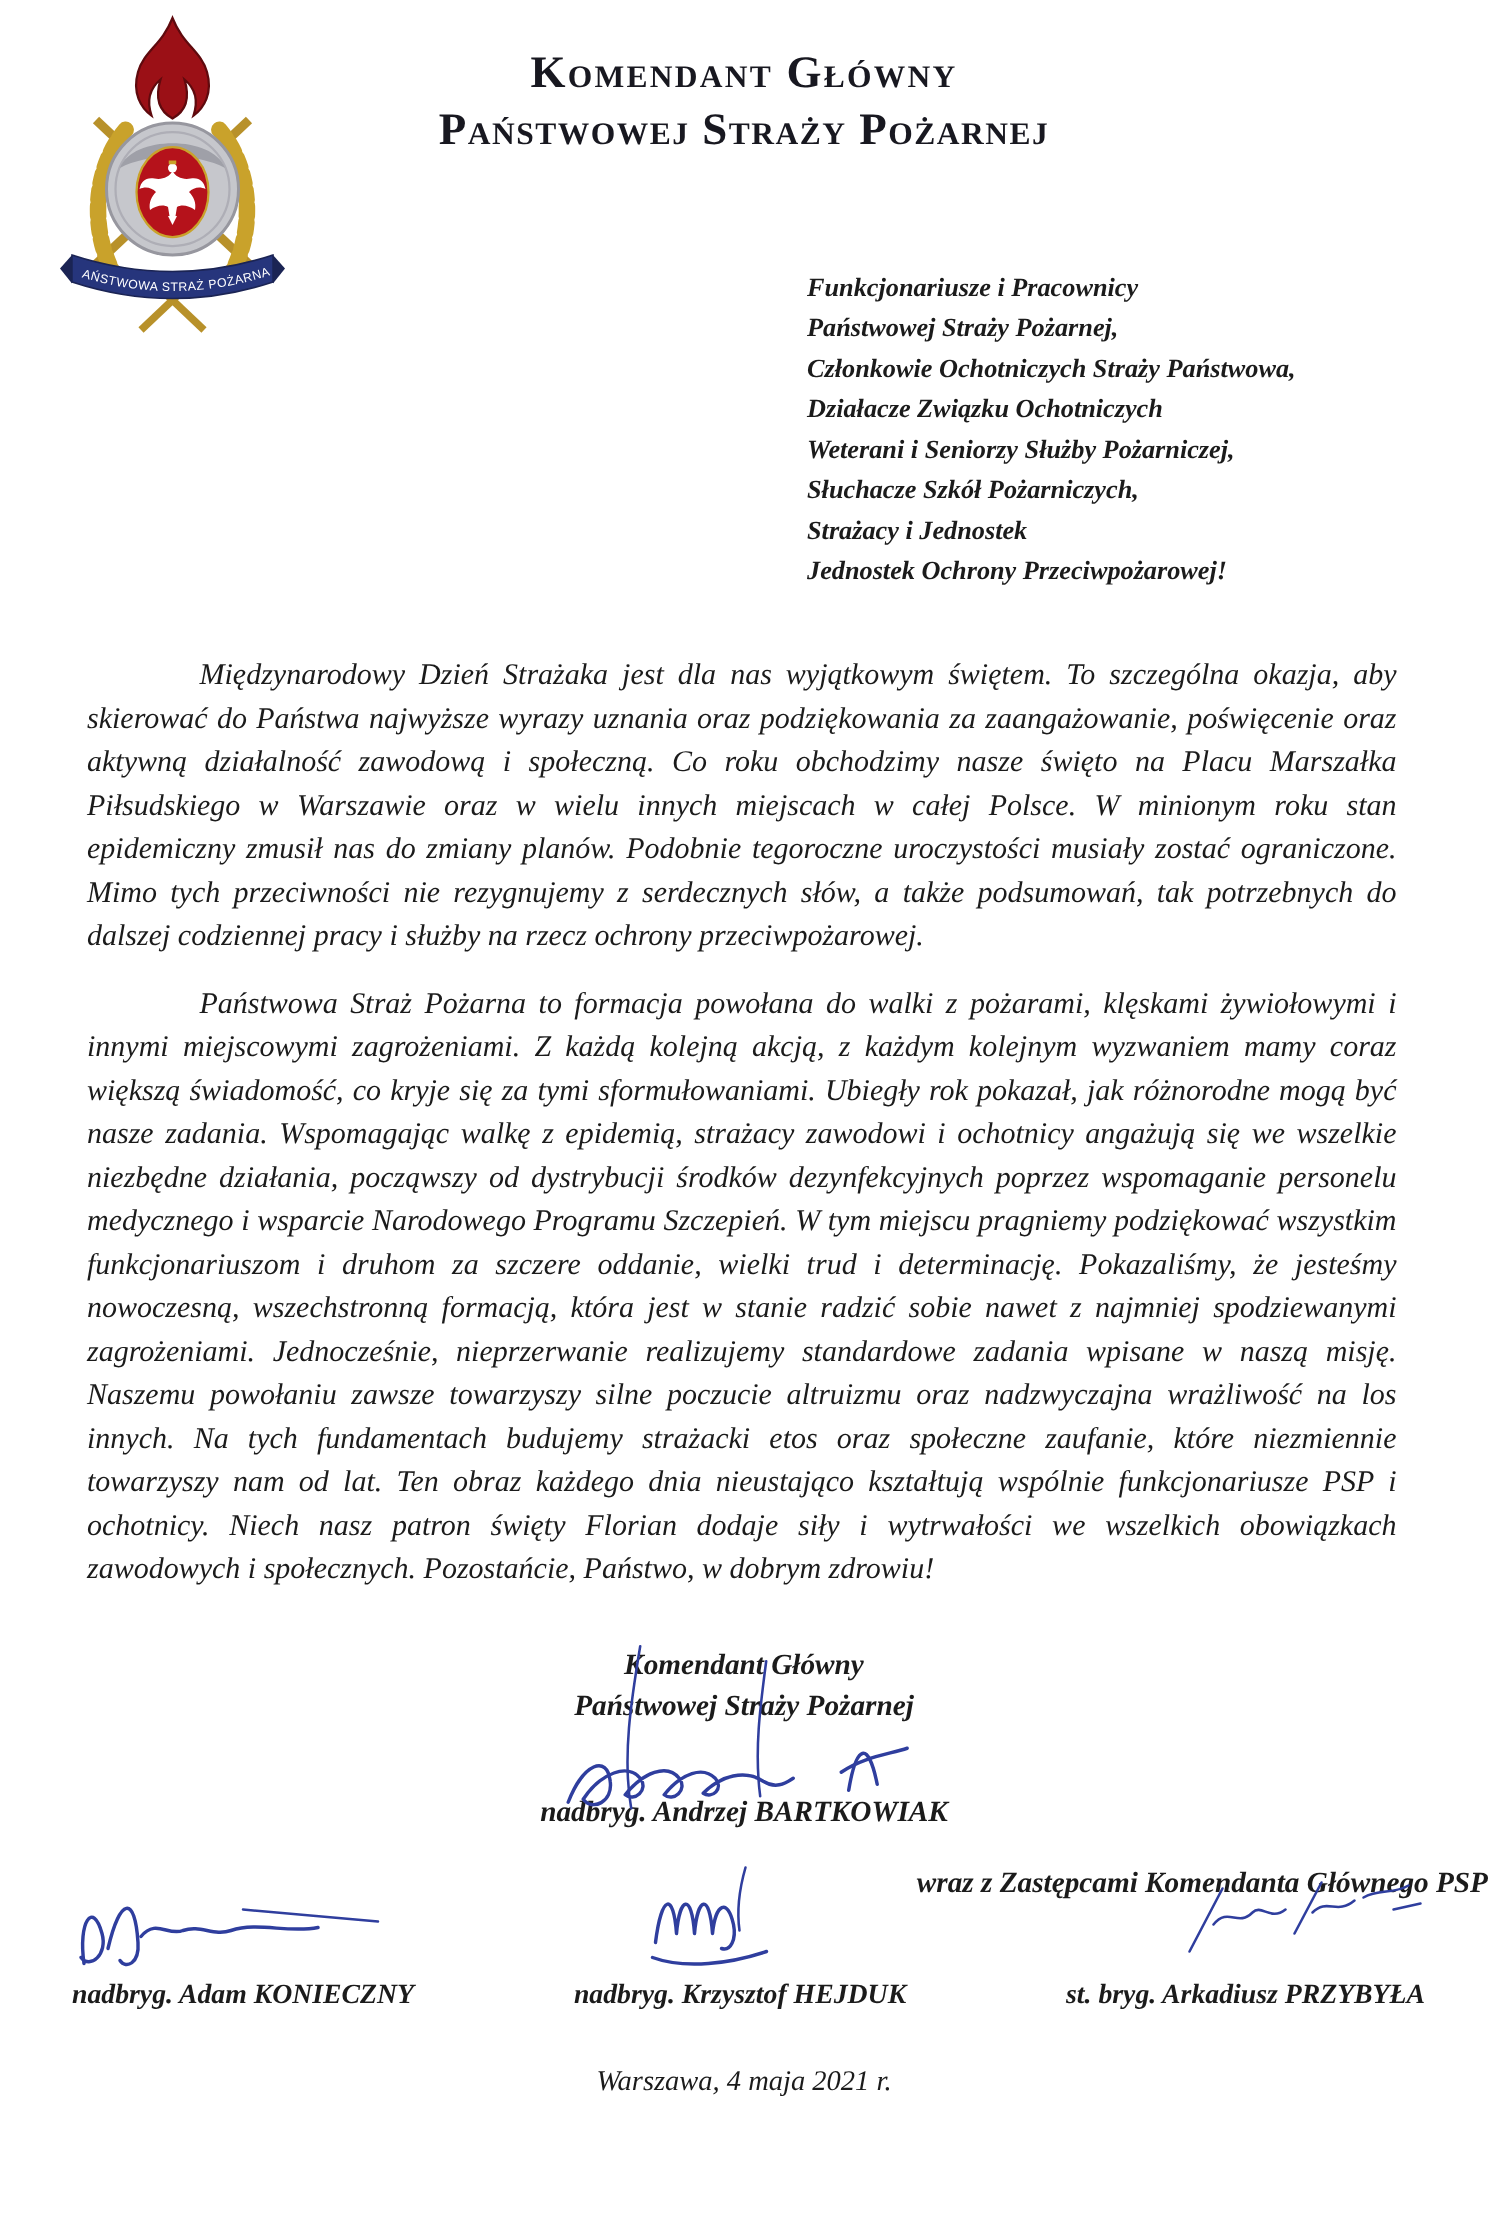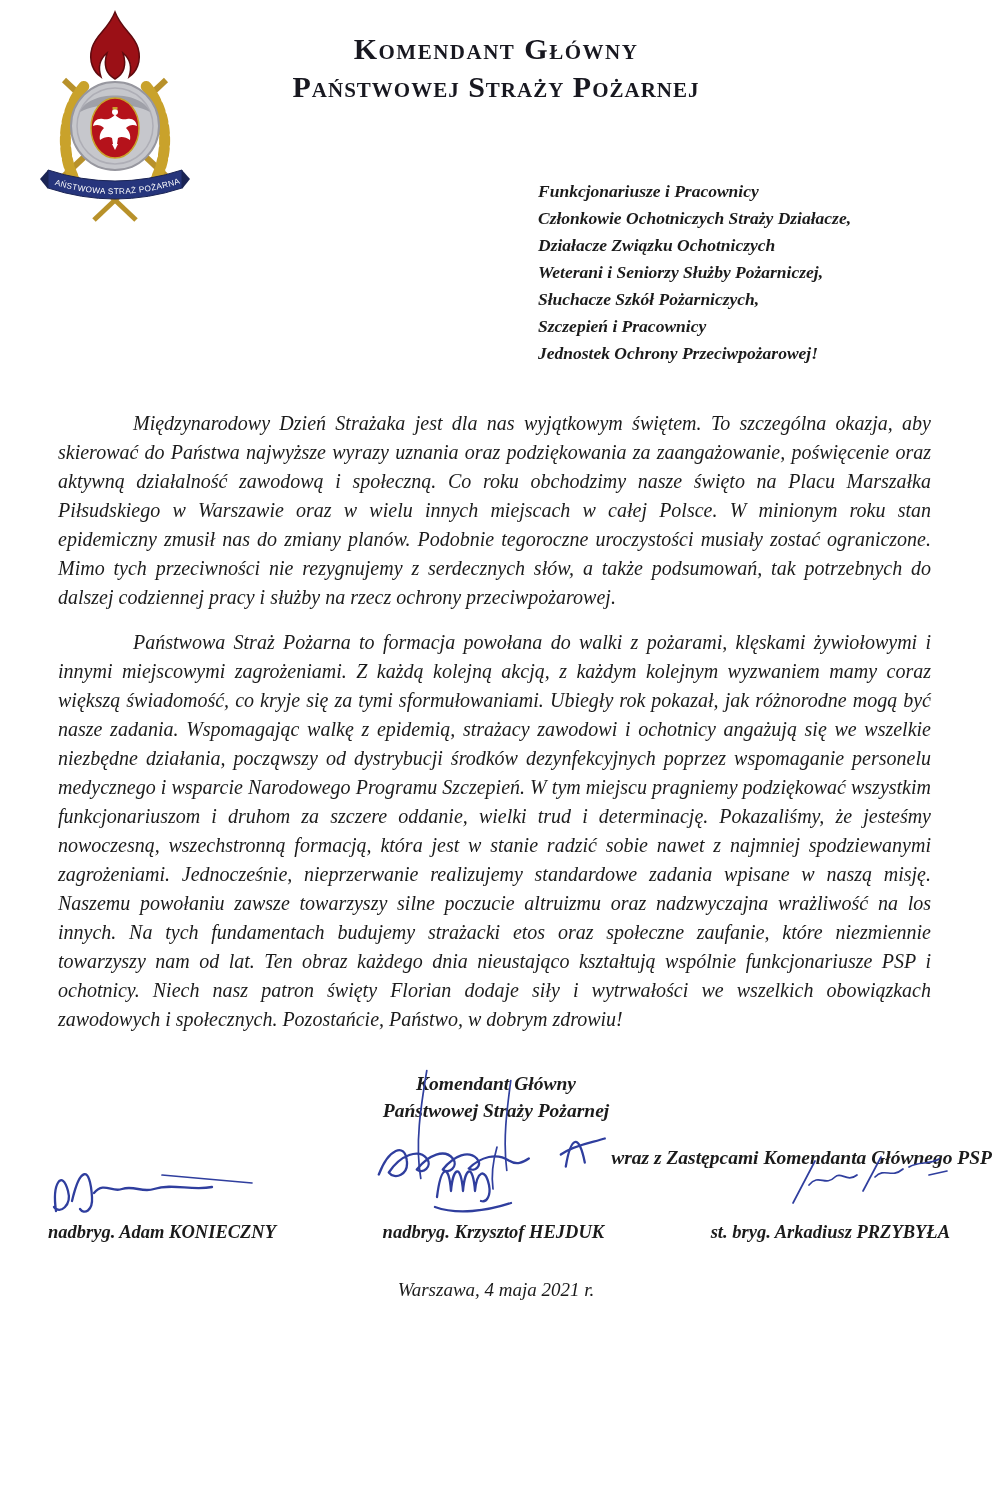--- a/index.html
+++ b/index.html
@@ -159,43 +159,45 @@
     </svg>
 
     <div class="title-block">
       <div class="title-line1">Komendant Główny</div>
       <div class="title-line2">Państwowej Straży Pożarnej</div>
     </div>
   </div>
 
   <div class="addressees">
     <div>Funkcjonariusze i Pracownicy</div>
-    <div>Członkowie Ochotniczych Straży Działacze,</div>
+    <div>Państwowej Straży Pożarnej,</div>
+    <div>Członkowie Ochotniczych Straży Państwowa,</div>
     <div>Działacze Związku Ochotniczych</div>
     <div>Weterani i Seniorzy Służby Pożarniczej,</div>
     <div>Słuchacze Szkół Pożarniczych,</div>
-    <div>Szczepień i Pracownicy</div>
+    <div>Strażacy i Jednostek</div>
     <div>Jednostek Ochrony Przeciwpożarowej!</div>
   </div>
 
   <div class="body-text">
     <p>Międzynarodowy Dzień Strażaka jest dla nas wyjątkowym świętem. To szczególna okazja, aby skierować do Państwa najwyższe wyrazy uznania oraz podziękowania za zaangażowanie, poświęcenie oraz aktywną działalność zawodową i społeczną. Co roku obchodzimy nasze święto na Placu Marszałka Piłsudskiego w Warszawie oraz w wielu innych miejscach w całej Polsce. W minionym roku stan epidemiczny zmusił nas do zmiany planów. Podobnie tegoroczne uroczystości musiały zostać ograniczone. Mimo tych przeciwności nie rezygnujemy z serdecznych słów, a także podsumowań, tak potrzebnych do dalszej codziennej pracy i służby na rzecz ochrony przeciwpożarowej.</p>
     <p>Państwowa Straż Pożarna to formacja powołana do walki z pożarami, klęskami żywiołowymi i innymi miejscowymi zagrożeniami. Z każdą kolejną akcją, z każdym kolejnym wyzwaniem mamy coraz większą świadomość, co kryje się za tymi sformułowaniami. Ubiegły rok pokazał, jak różnorodne mogą być nasze zadania. Wspomagając walkę z epidemią, strażacy zawodowi i ochotnicy angażują się we wszelkie niezbędne działania, począwszy od dystrybucji środków dezynfekcyjnych poprzez wspomaganie personelu medycznego i wsparcie Narodowego Programu Szczepień. W tym miejscu pragniemy podziękować wszystkim funkcjonariuszom i druhom za szczere oddanie, wielki trud i determinację. Pokazaliśmy, że jesteśmy nowoczesną, wszechstronną formacją, która jest w stanie radzić sobie nawet z najmniej spodziewanymi zagrożeniami. Jednocześnie, nieprzerwanie realizujemy standardowe zadania wpisane w naszą misję. Naszemu powołaniu zawsze towarzyszy silne poczucie altruizmu oraz nadzwyczajna wrażliwość na los innych. Na tych fundamentach budujemy strażacki etos oraz społeczne zaufanie, które niezmiennie towarzyszy nam od lat. Ten obraz każdego dnia nieustająco kształtują wspólnie funkcjonariusze PSP i ochotnicy. Niech nasz patron święty Florian dodaje siły i wytrwałości we wszelkich obowiązkach zawodowych i społecznych. Pozostańcie, Państwo, w dobrym zdrowiu!</p>
   </div>
 
   <div class="sig-main">
     <svg class="sig-svg" viewBox="0 0 260 130" aria-hidden="true">
       <path class="sig-stroke thin" d="M66 4 C60 40 54 78 60 112"></path>
       <path class="sig-stroke thin" d="M150 14 C146 44 142 74 146 104"></path>
       <path class="sig-stroke" d="M18 108 C28 82 44 76 46 94 C48 108 34 114 28 106 C40 88 58 82 66 92 C72 100 62 108 56 103 C68 88 84 82 92 92 C98 100 88 108 82 103 C94 88 108 84 116 92 C122 99 114 106 108 102 C120 90 136 86 148 94 C156 99 162 96 168 92"></path>
       <path class="sig-stroke" d="M205 100 C210 70 218 66 224 96"></path>
       <path class="sig-stroke" d="M200 88 C214 78 232 76 244 72"></path>
     </svg>
     <div>Komendant Główny</div>
     <div>Państwowej Straży Pożarnej</div>
+    <div class="sig-name">nadbryg. Andrzej BARTKOWIAK</div>
   </div>
 
   <div class="deputies-intro">wraz z Zastępcami Komendanta Głównego PSP</div>
 
   <div class="deputies-row">
     <div class="deputy-cell">
       <svg class="sig-svg sig-konieczny" viewBox="0 0 220 80" aria-hidden="true">
         <path class="sig-stroke" d="M14 58 C10 30 20 16 26 38 C30 52 18 62 12 54"></path>
         <path class="sig-stroke" d="M30 48 C38 14 48 12 50 44 C51 58 42 62 38 56"></path>
         <path class="sig-stroke" d="M52 40 C62 28 70 40 80 36 C92 32 100 40 112 36 C130 30 150 38 170 34"></path>

